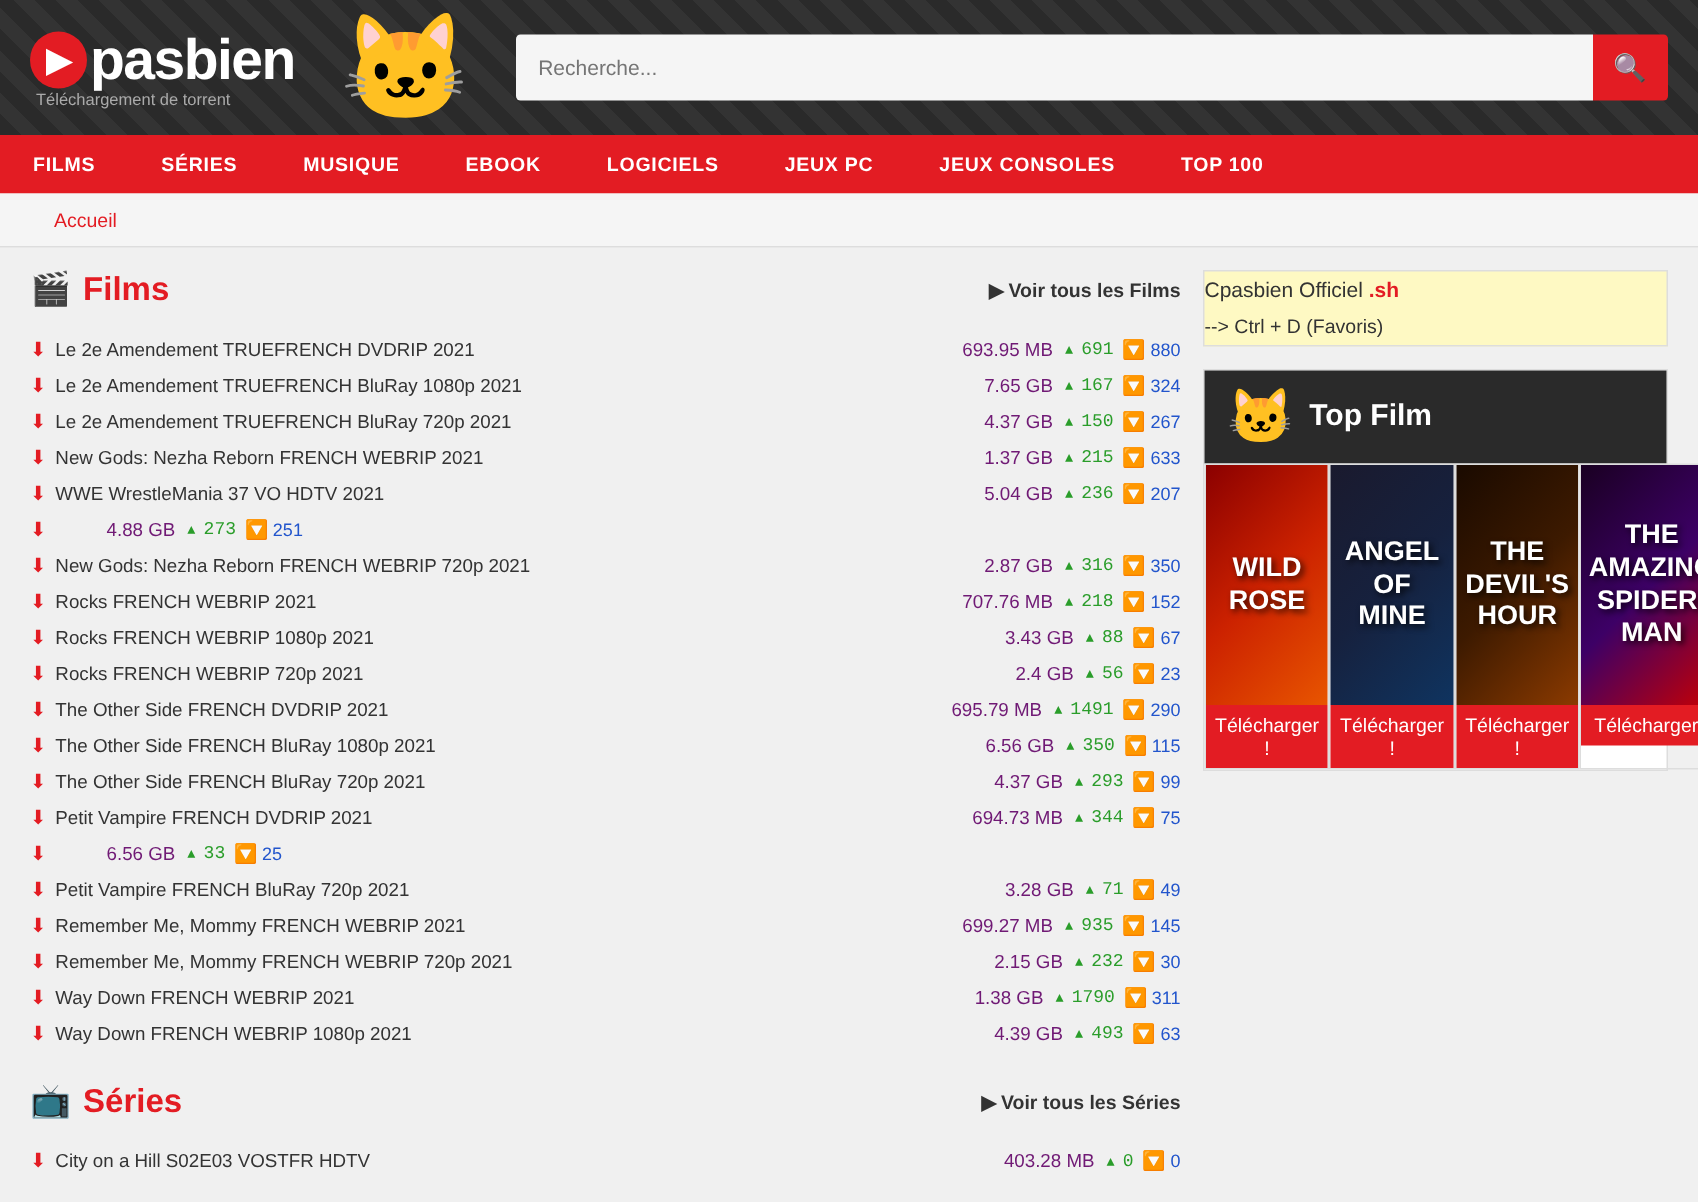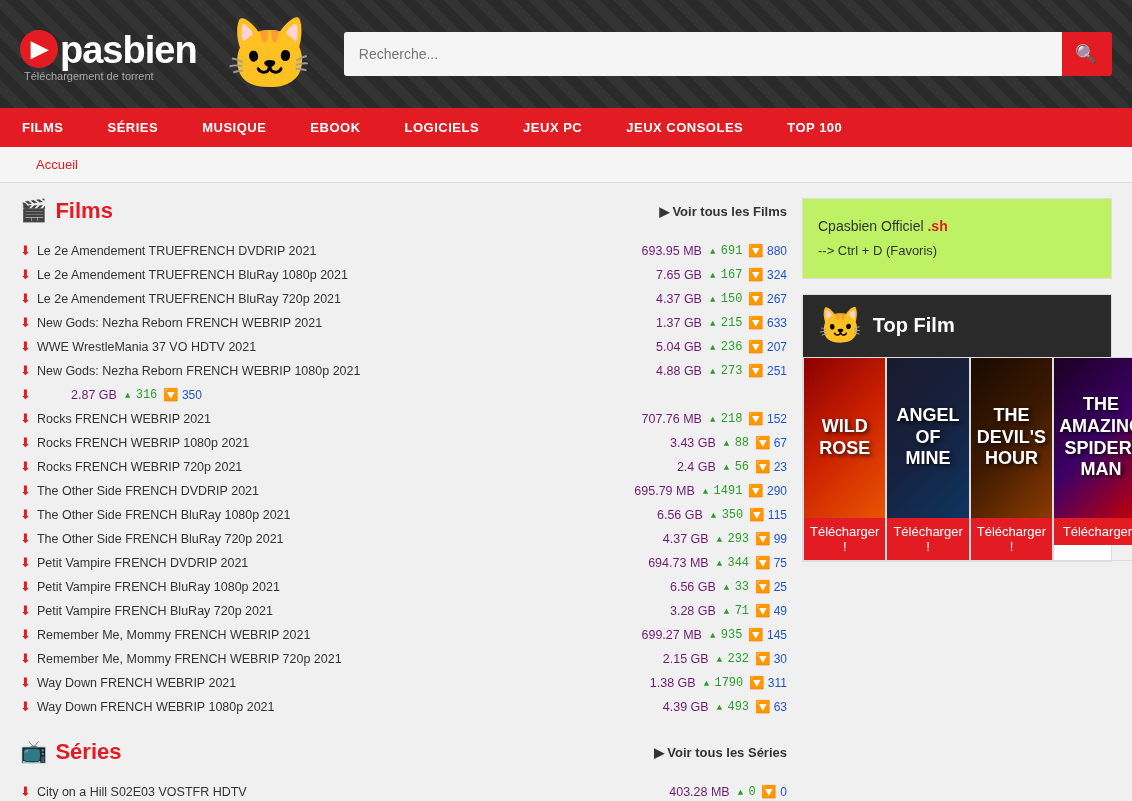--- a/index.html
+++ b/index.html
@@ -5,21 +5,21 @@
     * { margin: 0; padding: 0; box-sizing: border-box; }
     body { font-family: Arial, sans-serif; font-size: 13px; background: #f0f0f0; color: #333; }
 
     
     .header {
       background: #2a2a2a;
       background-image: repeating-linear-gradient(45deg, #2a2a2a 0px, #2a2a2a 10px, #333 10px, #333 20px);
       display: flex;
       align-items: center;
       padding: 10px 20px;
-      height: 108px;
+      height: 90px;
     }
     .logo-area {
       display: flex;
       flex-direction: column;
       align-items: flex-start;
     }
     .logo-text {
       font-size: 42px;
       font-weight: bold;
       color: white;
@@ -185,23 +185,22 @@
     .stat-up::before { content: "▲ "; font-size: 9px; }
     .stat-down {
       color: #2255cc;
       font-size: 12px;
     }
     .stat-down-icon { color: #2255cc; margin-right: 3px; }
 
     
     .sidebar { width: 310px; flex-shrink: 0; }
     .sidebar-officiel {
-      background: #bef264;
+      background: #fef9c3;
       border: 1px solid #ddd;
-      padding: 15px;
       margin-bottom: 15px;
       font-size: 13px;
       line-height: 1.8;
     }
     .officiel-title { font-size: 14px; color: #333; }
     .officiel-title .sh { color: #e31c23; font-weight: bold; }
     .sidebar-topfilm {
       background: white;
       border: 1px solid #ddd;
     }
@@ -353,28 +352,28 @@
         <div class="file-item">
       <span class="dl-icon">⬇</span>
       <a href="#" class="file-name">WWE WrestleMania 37 VO HDTV 2021</a>
       <span class="file-size">5.04 GB</span>
       <span class="stat-up">236</span>
       <span class="stat-down-icon">🔽</span>
       <span class="stat-down">207</span>
     </div>
         <div class="file-item">
       <span class="dl-icon">⬇</span>
-      <a href="#" class="file-name">New Gods: Nezha Reborn FRENCH WEBRIP 1080p 2021</a>
       <span class="file-size">4.88 GB</span>
       <span class="stat-up">273</span>
       <span class="stat-down-icon">🔽</span>
       <span class="stat-down">251</span>
     </div>
         <div class="file-item">
       <span class="dl-icon">⬇</span>
+      <a href="#" class="file-name">New Gods: Nezha Reborn FRENCH WEBRIP 720p 2021</a>
       <span class="file-size">2.87 GB</span>
       <span class="stat-up">316</span>
       <span class="stat-down-icon">🔽</span>
       <span class="stat-down">350</span>
     </div>
         <div class="file-item">
       <span class="dl-icon">⬇</span>
       <a href="#" class="file-name">Rocks FRENCH WEBRIP 2021</a>
       <span class="file-size">707.76 MB</span>
       <span class="stat-up">218</span>
@@ -424,21 +423,20 @@
         <div class="file-item">
       <span class="dl-icon">⬇</span>
       <a href="#" class="file-name">Petit Vampire FRENCH DVDRIP 2021</a>
       <span class="file-size">694.73 MB</span>
       <span class="stat-up">344</span>
       <span class="stat-down-icon">🔽</span>
       <span class="stat-down">75</span>
     </div>
         <div class="file-item">
       <span class="dl-icon">⬇</span>
-      <a href="#" class="file-name">Petit Vampire FRENCH BluRay 1080p 2021</a>
       <span class="file-size">6.56 GB</span>
       <span class="stat-up">33</span>
       <span class="stat-down-icon">🔽</span>
       <span class="stat-down">25</span>
     </div>
         <div class="file-item">
       <span class="dl-icon">⬇</span>
       <a href="#" class="file-name">Petit Vampire FRENCH BluRay 720p 2021</a>
       <span class="file-size">3.28 GB</span>
       <span class="stat-up">71</span>

